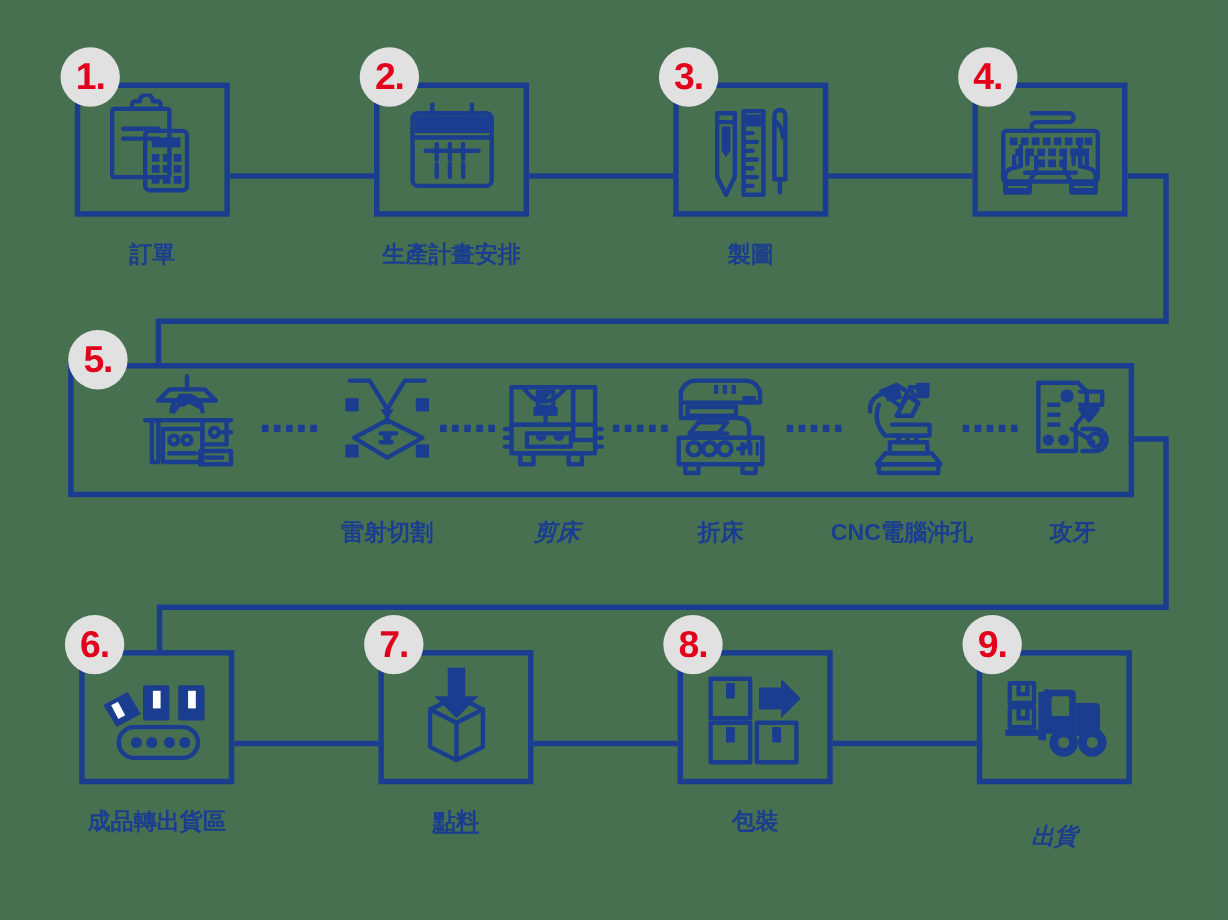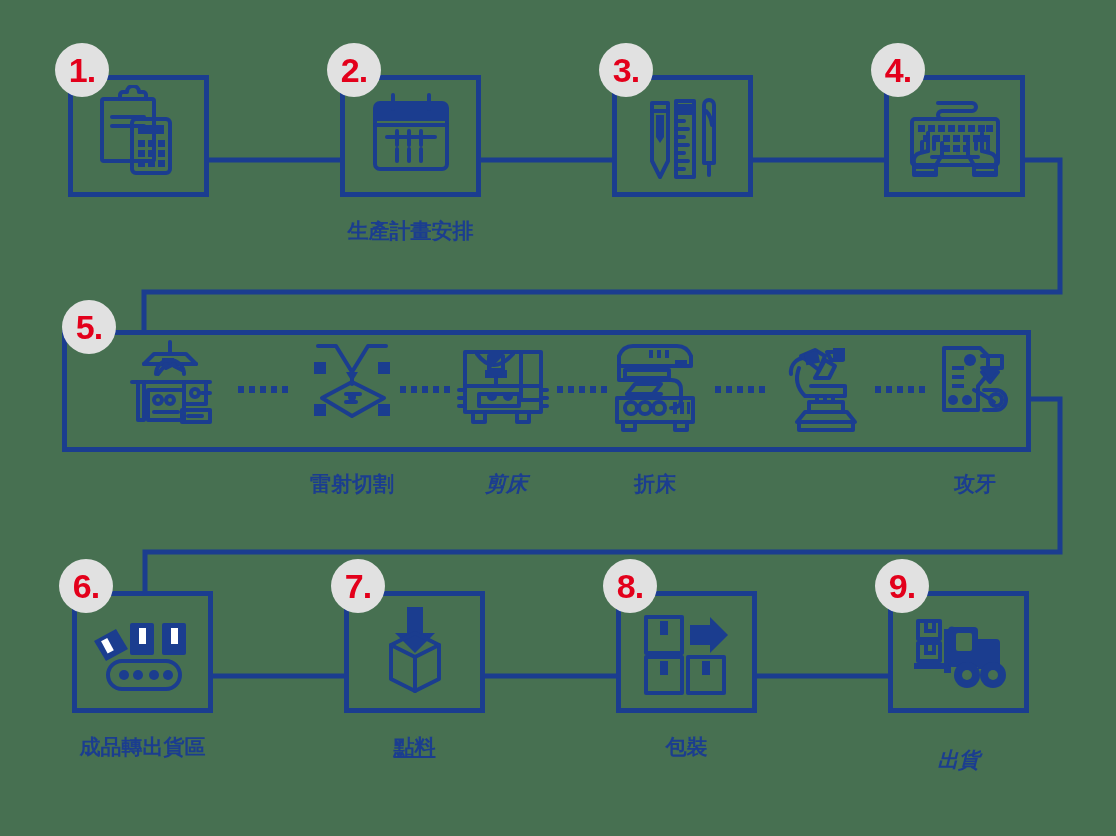--- a/index.html
+++ b/index.html
@@ -127,20 +127,21 @@
         <rect class="icf" x="48" y="65" width="7" height="7"></rect>
         <rect class="icf" x="58" y="65" width="7" height="7"></rect>
         <rect class="icf" x="68" y="65" width="7" height="7"></rect>
         <rect class="icf" x="48" y="75" width="7" height="7"></rect>
         <rect class="icf" x="58" y="75" width="7" height="7"></rect>
         <rect class="icf" x="68" y="75" width="7" height="7"></rect>
       </svg>
     </span>
     <span class="badge" style="left:-13px; top:-32px;">1.</span>
   </div>
+  <div class="caption" style="left:68px; top:217px; width:141px;">訂單</div>
 
   <div class="step" style="left:340px; top:75px; width:141px; height:122px;">
     <div class="step-frame" style="width:141px; height:122px;"></div>
     <span class="step-icon" style="left:25px; top:14px;">
       <svg width="92" height="94" viewBox="0 0 92 94">
         <rect class="ic" x="10" y="14" width="72" height="66" rx="5"></rect>
         <rect class="icf" x="12" y="16" width="68" height="16"></rect>
         <line class="ic" x1="10" y1="36" x2="82" y2="36"></line>
         <line class="ic" x1="28" y1="6" x2="28" y2="20"></line>
         <line class="ic" x1="64" y1="6" x2="64" y2="20"></line>
@@ -173,20 +174,21 @@
         <line class="ic" x1="32" y1="66" x2="40" y2="66"></line>
         <line class="ic" x1="32" y1="74" x2="44" y2="74"></line>
         <line class="ic" x1="32" y1="82" x2="40" y2="82"></line>
         <path class="ic" d="M60 18 a5 5 0 0 1 10 0 v58 h-10 z"></path>
         <line class="ic" x1="65" y1="76" x2="65" y2="88"></line>
         <path class="ic" d="M62 24 q5 5 6 14"></path>
       </svg>
     </span>
     <span class="badge" style="left:-13px; top:-32px;">3.</span>
   </div>
+  <div class="caption" style="left:612px; top:217px; width:141px;">製圖</div>
 
   <div class="step" style="left:884px; top:75px; width:141px; height:122px;">
     <div class="step-frame" style="width:141px; height:122px;"></div>
     <span class="step-icon" style="left:14px; top:12px;">
       <svg width="114" height="100" viewBox="0 0 114 100">
         <path class="ic" d="M40 16 h34 a4 4 0 0 1 0 8 h-30 a4 4 0 0 0 0 8 h28"></path>
         <rect class="ic" x="14" y="32" width="86" height="46" rx="3"></rect>
         <rect class="icf" x="20" y="38" width="7" height="7"></rect>
         <rect class="icf" x="30" y="38" width="7" height="7"></rect>
         <rect class="icf" x="40" y="38" width="7" height="7"></rect>
@@ -364,20 +366,21 @@
       <path class="ic" d="M50 22 l10 6 l-6 12 h-14 z"></path>
       <path class="ic" d="M24 30 q-6 16 6 28 h36"></path>
       <path class="ic" d="M36 48 h34 v10 h-34"></path>
       <line class="ic" x1="42" y1="58" x2="42" y2="64"></line>
       <rect class="ic" x="34" y="64" width="34" height="10"></rect>
       <path class="icf" d="M40 60 h4 v5 h-4 z M48 60 h4 v5 h-4 z M56 60 h4 v5 h-4 z"></path>
       <path class="ic" d="M30 74 h42 l8 10 h-58 z"></path>
       <rect class="ic" x="24" y="84" width="54" height="8"></rect>
     </svg>
   </span>
+  <div class="caption" style="left:735px; top:470px; width:170px;">CNC電腦沖孔</div>
 
   <span class="dots" style="left:875px;">
     <svg width="60" height="7" viewBox="0 0 60 7">
       <g fill="#1b3d8f">
         <rect x="0" y="0" width="6" height="7"></rect>
           <rect x="11" y="0" width="6" height="7"></rect>
         <rect x="22" y="0" width="6" height="7"></rect>
           <rect x="33" y="0" width="6" height="7"></rect>
         <rect x="44" y="0" width="6" height="7"></rect>
       </g>

